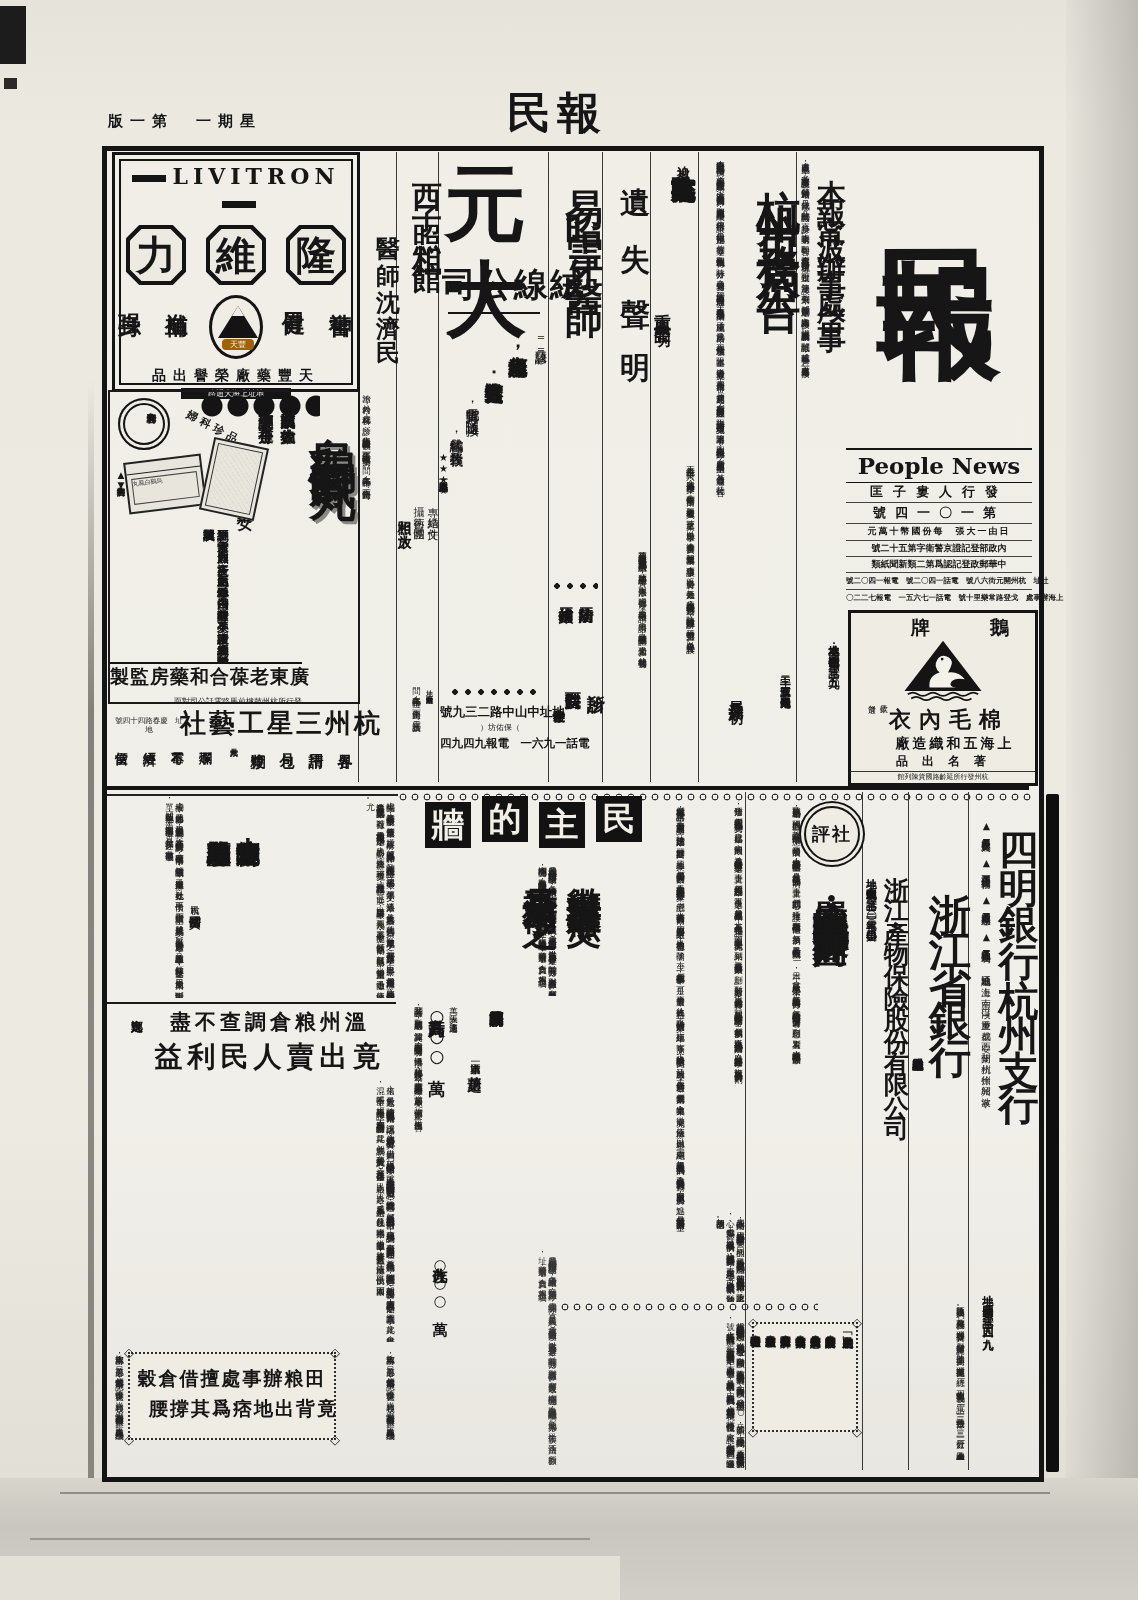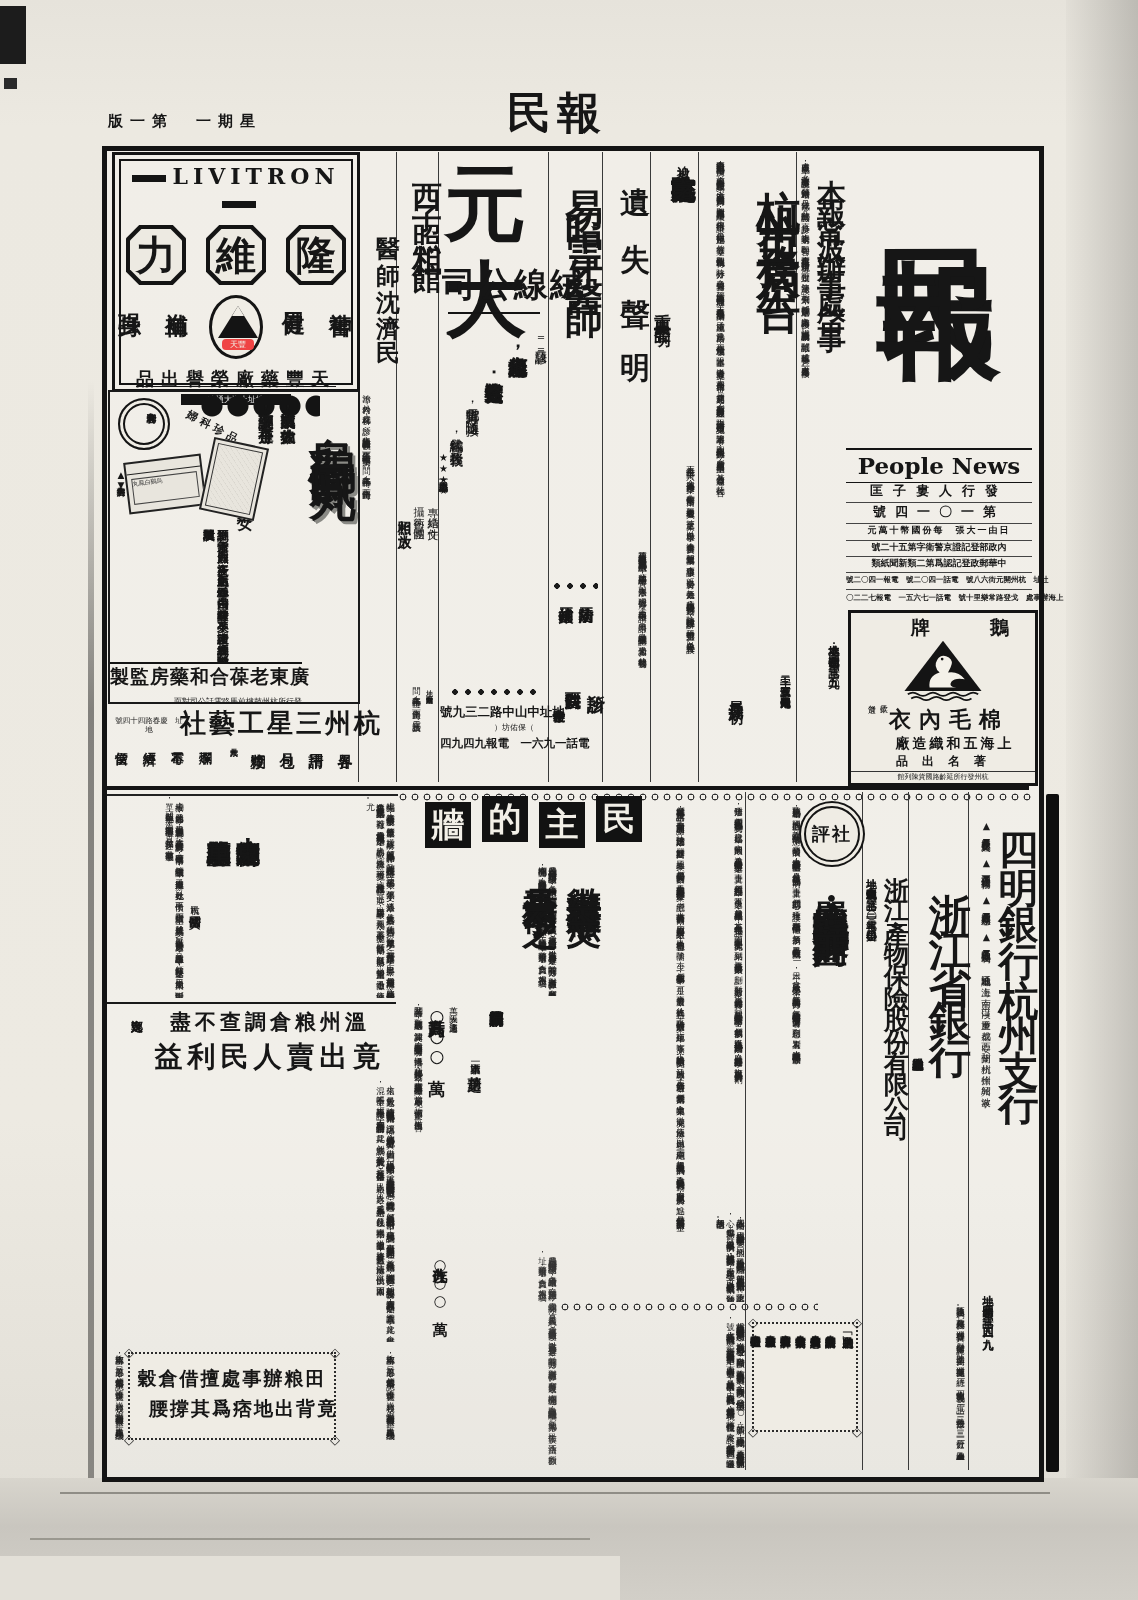--- a/index.html
+++ b/index.html
@@ -14,21 +14,21 @@
   .dense{writing-mode:vertical-rl;text-orientation:upright;font-size:8.5px;line-height:10px;
     letter-spacing:.5px;color:#222;overflow:hidden;text-align:justify;}
   .dense2{writing-mode:vertical-rl;text-orientation:upright;font-size:9.5px;line-height:11.5px;
     letter-spacing:.5px;color:#1d1d1d;overflow:hidden;}
   .frame{border:5px solid #141414;background:rgba(255,255,255,0.25);}
   .col{border-left:1px solid #3a3a3a;}
   .beads{background-image:radial-gradient(circle at 5px 4px,#1a1a1a 2.6px,transparent 3px);
     background-size:13px 8px;background-repeat:repeat-x;height:8px;}
   .diam{background-image:radial-gradient(circle at 5px 5px,transparent 2.2px,#333 2.4px,#333 3.4px,transparent 3.6px);
     background-size:12px 10px;background-repeat:repeat-x;height:10px;}
-  .boxline{border-bottom:1px solid #444;font-family:Liberation Mono, monospace;}
+  .boxline{border-bottom:1px solid #444;}
   .oct{position:relative;width:60px;height:60px;background:#141414;
     clip-path:polygon(22% 0,78% 0,100% 22%,100% 78%,78% 100%,22% 100%,0 78%,0 22%);}
   .oct .in{position:absolute;left:4px;top:4px;width:52px;height:52px;background:#edeae2;
     clip-path:polygon(22% 0,78% 0,100% 22%,100% 78%,78% 100%,22% 100%,0 78%,0 22%);
     display:flex;align-items:center;justify-content:center;font-size:40px;font-weight:bold;}
   .circle{border-radius:50%;border:3px solid #141414;}
   .sq{background:#121212;color:#f2efe7;display:flex;align-items:center;justify-content:center;
     width:46px;height:46px;font-size:33px;font-weight:bold;}
   .dotbox{border:2px dotted #2c2c2c;}
   .corner{position:absolute;font-size:13px;color:#222;}
@@ -131,21 +131,21 @@
   <div class="abs v" style="left:532px;top:330px;height:150px;font-size:12px;">＝亞只諺語＝</div>
   <div class="abs v b" style="left:506px;top:342px;height:330px;font-size:19px;line-height:26px;">人生無論所處何地，</div>
   <div class="abs v b" style="left:482px;top:368px;height:300px;font-size:19px;line-height:26px;">皆有當然之義務．</div>
   <div class="abs v" style="left:464px;top:398px;height:280px;font-size:13.5px;">郵電購貨，隨接隨送，</div>
   <div class="abs v" style="left:448px;top:428px;height:260px;font-size:13.5px;">代客編結，義務敎授。</div>
   <div class="abs v" style="left:436px;top:452px;height:230px;font-size:10px;">★★爲本公司一貫之服務★★</div>
   <div class="abs beads" style="left:450px;top:688px;width:90px;"></div>
   <div class="abs b h-rtl" style="left:440px;top:704px;width:106px;font-size:12.5px;text-align:center;">
     <span>號九三二路中山中址地</span>
   </div>
-  <div class="abs h-rtl" style="left:461px;top:722px;width:106px;font-size:8px;text-align:center;">）坊佑保（</div>
+  <div class="abs h-rtl" style="left:414px;top:722px;width:106px;font-size:8px;text-align:right;">）坊佑保（</div>
   <div class="abs b h-rtl" style="left:440px;top:736px;width:106px;font-size:11.5px;text-align:center;">四九四九報電　一六九一話電</div>
 
   <div class="abs col" style="left:396px;top:152px;width:0;height:630px;"></div>
   <div class="abs v b" style="left:406px;top:160px;height:330px;font-size:30px;letter-spacing:20px;">西子照相館</div>
   <div class="abs v" style="left:424px;top:498px;height:175px;font-size:11px;">專　結婚　文件</div>
   <div class="abs v" style="left:410px;top:498px;height:175px;font-size:11px;">攝　藝術　團體</div>
   <div class="abs v b" style="left:396px;top:510px;height:160px;font-size:14px;">照相　放大</div>
   <div class="abs v" style="left:424px;top:684px;height:96px;font-size:7px;">地址　西湖電影院對面</div>
   <div class="abs dense" style="left:398px;top:680px;width:24px;height:100px;">間　上午九時至十二時　下午一至四時　電話二〇三八號</div>
 
@@ -170,26 +170,26 @@
         </div>
     </div>
     <div style="position:relative;display:flex;justify-content:center;align-items:center;gap:16px;margin-top:6px;height:72px;">
       <div class="v b" style="font-size:23px;height:64px;">强身</div>
       <div class="v b" style="font-size:23px;height:64px;">補血</div>
       <div class="circle" style="width:58px;height:58px;position:relative;background:#f0ede5;">
         <svg width="52" height="52" viewBox="0 0 52 52" style="position:absolute;left:0;top:0;">
           <polygon points="26,8 46,40 6,40" fill="#141414"></polygon>
           <polygon points="26,8 32,18 20,18" fill="#f0ede5"></polygon>
         </svg>
-        <div style="position:absolute;left:10px;bottom:6px;width:32px;background:#ef4444;color:#f0ede5;font-size:8px;text-align:center;border-radius:4px;">天豐</div>
+        <div style="position:absolute;left:10px;bottom:6px;width:32px;background:#a16207;color:#f0ede5;font-size:8px;text-align:center;border-radius:4px;">天豐</div>
       </div>
       <div class="v b" style="font-size:23px;height:64px;">健胃</div>
       <div class="v b" style="font-size:23px;height:64px;">奮神</div>
     </div>
-    <div class="b h-rtl" style="position:relative;text-align:center;font-size:18px;letter-spacing:7px;margin-top:4px;text-decoration:underline;">品出譽榮廠藥豐天</div>
+    <div class="b h-rtl" style="position:relative;text-align:center;font-size:14px;letter-spacing:7px;margin-top:4px;">品出譽榮廠藥豐天</div>
     <div class="h-rtl" style="position:relative;text-align:center;font-size:8px;margin-top:3px;background:#141414;color:#eee;width:110px;margin-left:66px;">路通大海上址地</div>
   </div>
 
   <div class="abs" style="left:108px;top:390px;width:248px;height:310px;border:2px solid #1a1a1a;overflow:hidden;">
     <div class="abs" style="left:90px;top:2px;width:120px;height:24px;
          background-image:radial-gradient(circle at 12px 12px,#141414 10px,transparent 11px);background-size:26px 24px;background-repeat:repeat-x;"></div>
     <div class="abs v b shadow3d" style="left:192px;top:8px;height:296px;font-size:47px;letter-spacing:9px;">烏鷄白鳳丸</div>
     <div class="abs v b" style="left:168px;top:10px;height:230px;font-size:15px;">國藥製成，功效偉大，</div>
     <div class="abs v b" style="left:146px;top:10px;height:230px;font-size:15px;">調經聖藥，種子金丹．</div>
     <div class="abs v b" style="left:124px;top:92px;height:120px;font-size:16px;letter-spacing:6px;">專治婦女</div>

